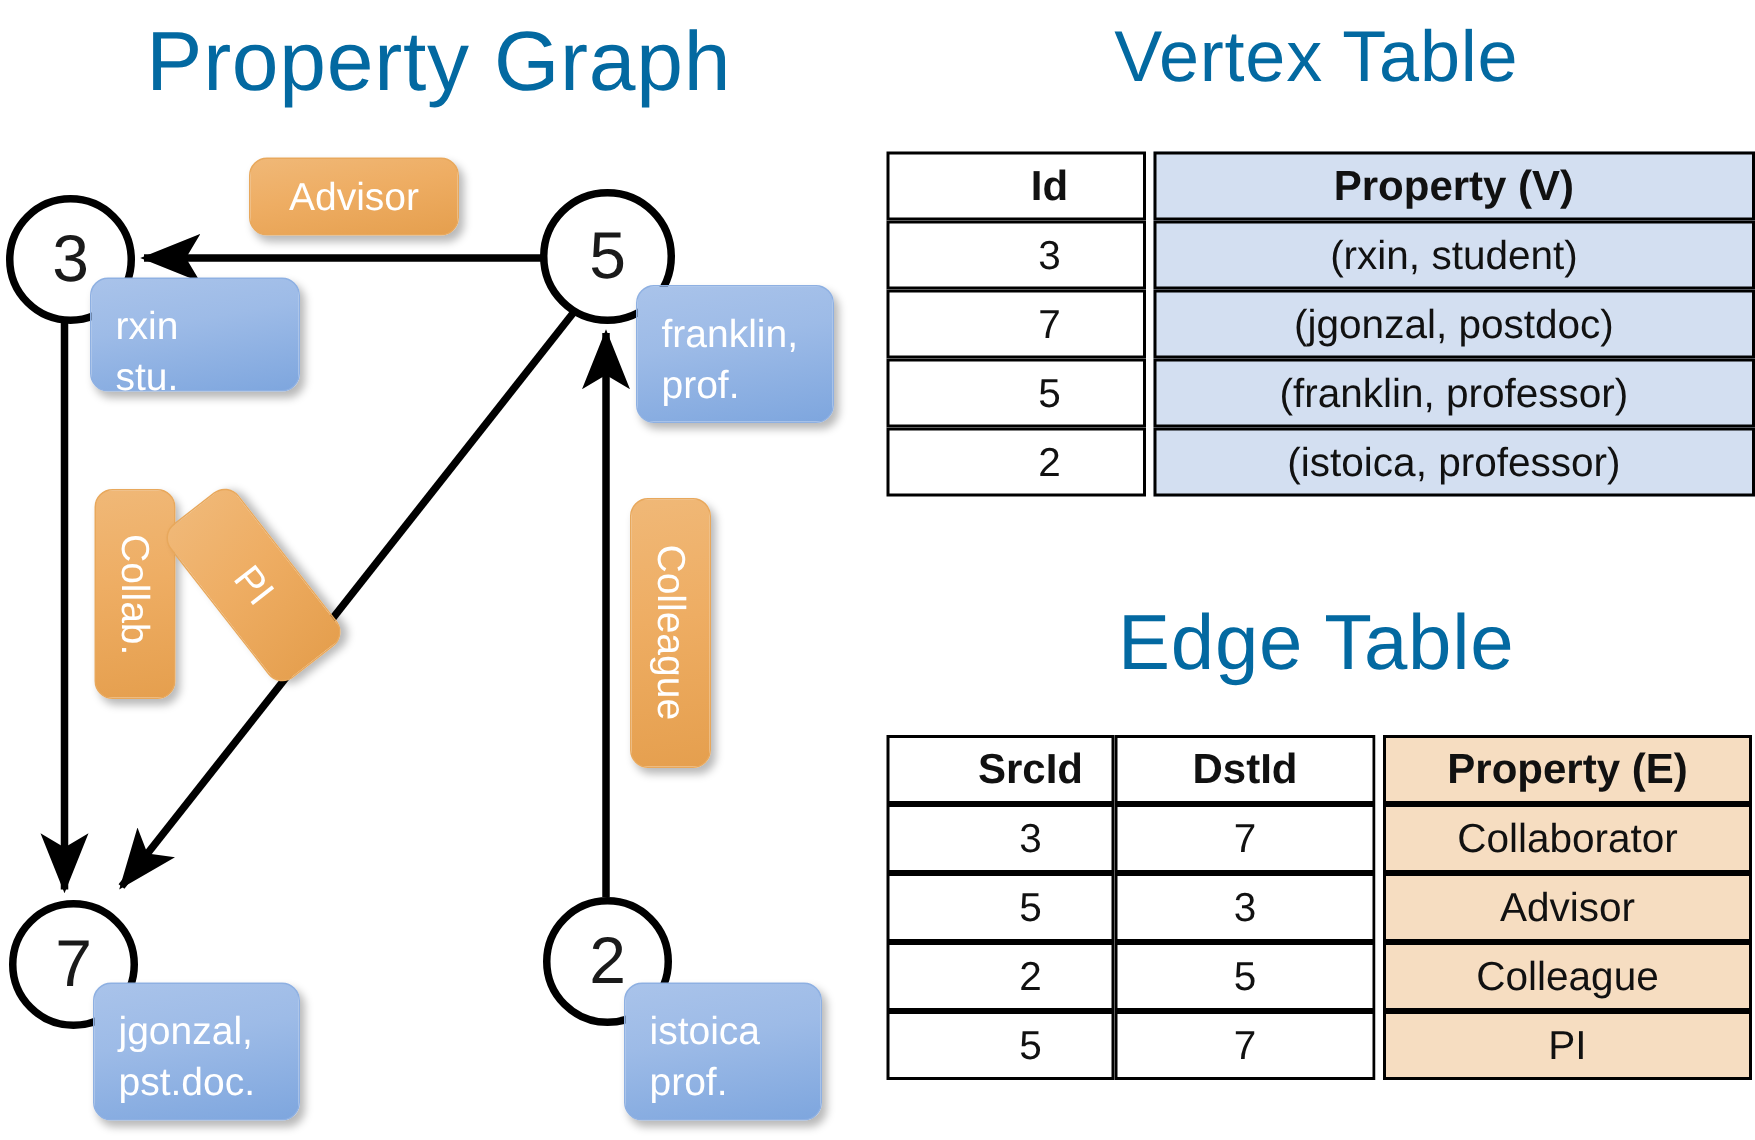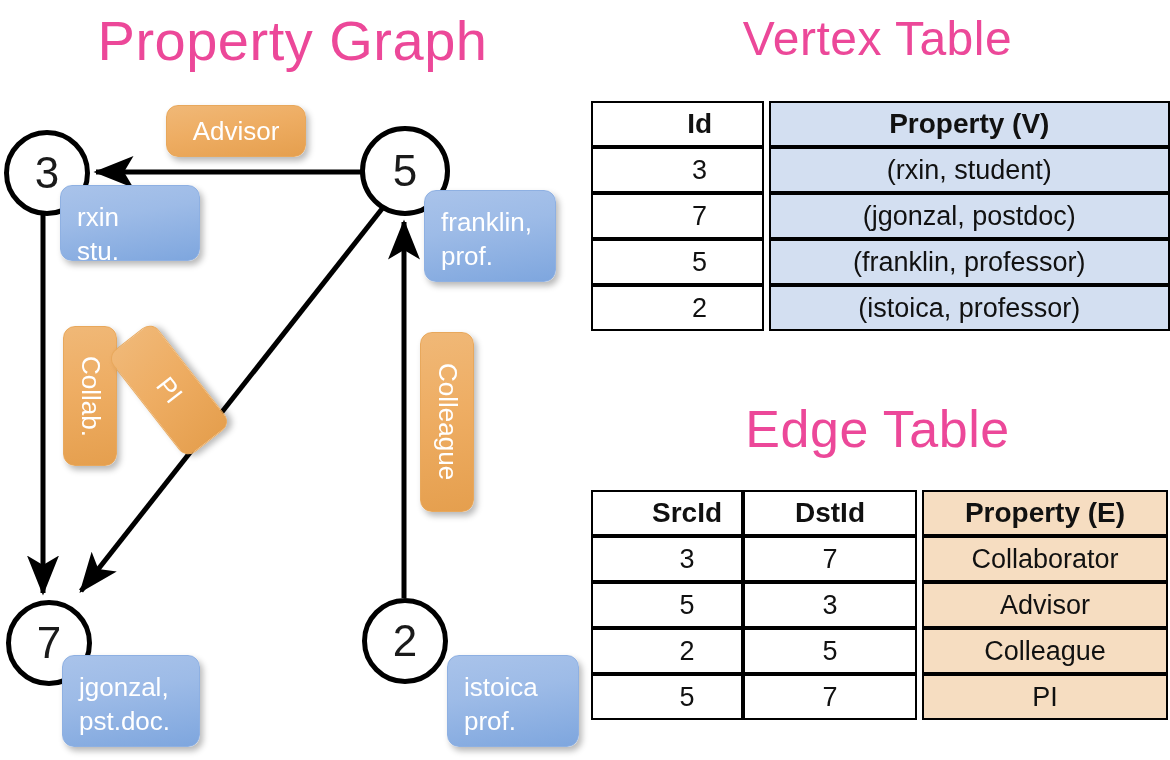--- a/index.html
+++ b/index.html
@@ -14,21 +14,21 @@
     overflow: hidden;
     font-family: "Liberation Sans", sans-serif;
     -webkit-font-smoothing: antialiased;
   }
 
   
   .title {
     position: absolute;
     font-family: "Liberation Sans", sans-serif;
     font-weight: 300;
-    color: #ec4899;
+    color: #0369a1;
     white-space: nowrap;
     letter-spacing: 0.5px;
   }
   #title-property-graph {
     left: 0; top: 8px; width: 585px;
     text-align: center;
     font-size: 56px;
     line-height: 66px;
   }
   #title-vertex-table {
@@ -183,21 +183,21 @@
   <div class="prop-box blue" style="left:424px; top:190px; width:132px; height:92px;">
     <div>franklin,</div>
     <div>prof.</div>
   </div>
 
   <div class="prop-box blue" style="left:62px; top:655px; width:138px; height:92px;">
     <div>jgonzal,</div>
     <div>pst.doc.</div>
   </div>
 
-  <div class="prop-box blue" style="left:447px; top:655px; width:132px; height:92px;">
+  <div class="prop-box blue" style="left:416px; top:655px; width:132px; height:92px;">
     <div>istoica</div>
     <div>prof.</div>
   </div>
 
   <div class="prop-box orange" style="left:166px; top:105px; width:140px; height:52px;">
     <span>Advisor</span>
   </div>
 
   <div class="prop-box orange" style="left:63px; top:326px; width:54px; height:140px;">
     <span class="vert-text">Collab.</span>

